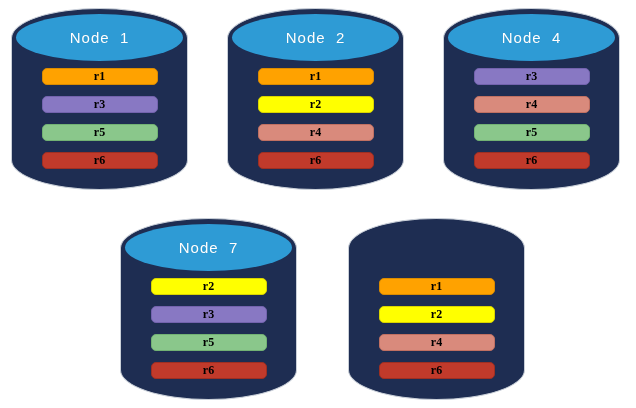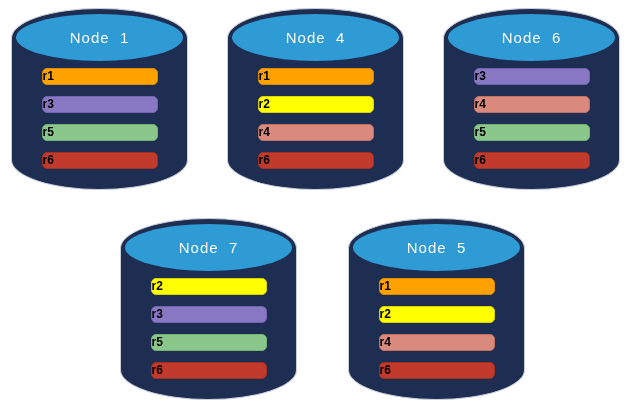--- a/index.html
+++ b/index.html
@@ -58,23 +58,24 @@
   }
   .bar {
     width: 114px;
     height: 15px;
     margin-bottom: 11px;
     border: 1px solid #888;
     border-radius: 5px;
     font-size: 12px;
     font-weight: bold;
     color: #000000;
-    text-align: left;
+    text-align: center;
     line-height: 15px;
     box-sizing: content-box;
+    font-family: Liberation Serif, serif;
   }
   
   .pos-n1 { left: 11px;  top: 8px; }
   .pos-n2 { left: 227px; top: 8px; }
   .pos-n3 { left: 443px; top: 8px; }
   .pos-n4 { left: 120px; top: 218px; }
   .pos-n5 { left: 348px; top: 218px; }
 </style>
 </head>
 <body>
@@ -90,34 +91,34 @@
       <div class="bar" style="background: rgb(255, 162, 0); border-color: rgb(219, 139, 0);">r1</div>
       <div class="bar" style="background: rgb(136, 120, 195); border-color: rgb(115, 99, 174);">r3</div>
       <div class="bar" style="background: rgb(138, 199, 139); border-color: rgb(114, 178, 116);">r5</div>
       <div class="bar" style="background: rgb(193, 58, 43); border-color: rgb(158, 47, 34);">r6</div>
     </div>
   </div>
 
   <div class="cylinder pos-n2">
     <div class="cyl-silhouette"></div>
     <div class="cyl-top">
-      <span class="node-label">Node  4</span>
+      <span class="node-label">Node  2</span>
     </div>
     <div class="bars">
       <div class="bar" style="background: rgb(255, 162, 0); border-color: rgb(219, 139, 0);">r1</div>
       <div class="bar" style="background: rgb(255, 255, 0); border-color: rgb(217, 212, 0);">r2</div>
       <div class="bar" style="background: rgb(217, 138, 124); border-color: rgb(192, 112, 98);">r4</div>
       <div class="bar" style="background: rgb(193, 58, 43); border-color: rgb(158, 47, 34);">r6</div>
     </div>
   </div>
 
   <div class="cylinder pos-n3">
     <div class="cyl-silhouette"></div>
     <div class="cyl-top">
-      <span class="node-label">Node  6</span>
+      <span class="node-label">Node  4</span>
     </div>
     <div class="bars">
       <div class="bar" style="background: rgb(136, 120, 195); border-color: rgb(115, 99, 174);">r3</div>
       <div class="bar" style="background: rgb(217, 138, 124); border-color: rgb(192, 112, 98);">r4</div>
       <div class="bar" style="background: rgb(138, 199, 139); border-color: rgb(114, 178, 116);">r5</div>
       <div class="bar" style="background: rgb(193, 58, 43); border-color: rgb(158, 47, 34);">r6</div>
     </div>
   </div>
 
   <div class="cylinder pos-n4">
@@ -128,23 +129,20 @@
     <div class="bars">
       <div class="bar" style="background: rgb(255, 255, 0); border-color: rgb(217, 212, 0);">r2</div>
       <div class="bar" style="background: rgb(136, 120, 195); border-color: rgb(115, 99, 174);">r3</div>
       <div class="bar" style="background: rgb(138, 199, 139); border-color: rgb(114, 178, 116);">r5</div>
       <div class="bar" style="background: rgb(193, 58, 43); border-color: rgb(158, 47, 34);">r6</div>
     </div>
   </div>
 
   <div class="cylinder pos-n5">
     <div class="cyl-silhouette"></div>
-    <div class="cyl-top">
-      <span class="node-label">Node  5</span>
-    </div>
     <div class="bars">
       <div class="bar" style="background: rgb(255, 162, 0); border-color: rgb(219, 139, 0);">r1</div>
       <div class="bar" style="background: rgb(255, 255, 0); border-color: rgb(217, 212, 0);">r2</div>
       <div class="bar" style="background: rgb(217, 138, 124); border-color: rgb(192, 112, 98);">r4</div>
       <div class="bar" style="background: rgb(193, 58, 43); border-color: rgb(158, 47, 34);">r6</div>
     </div>
   </div>
 
 </div>
 

